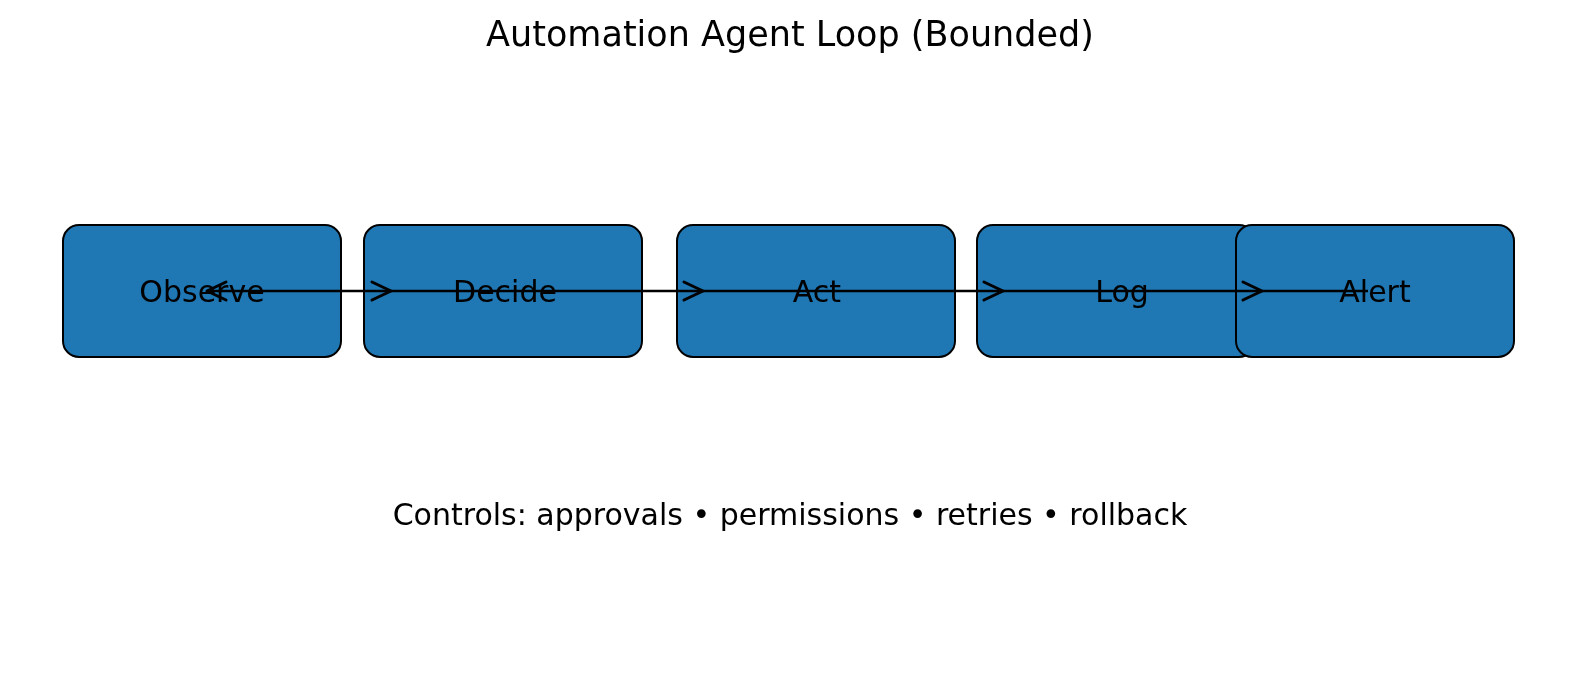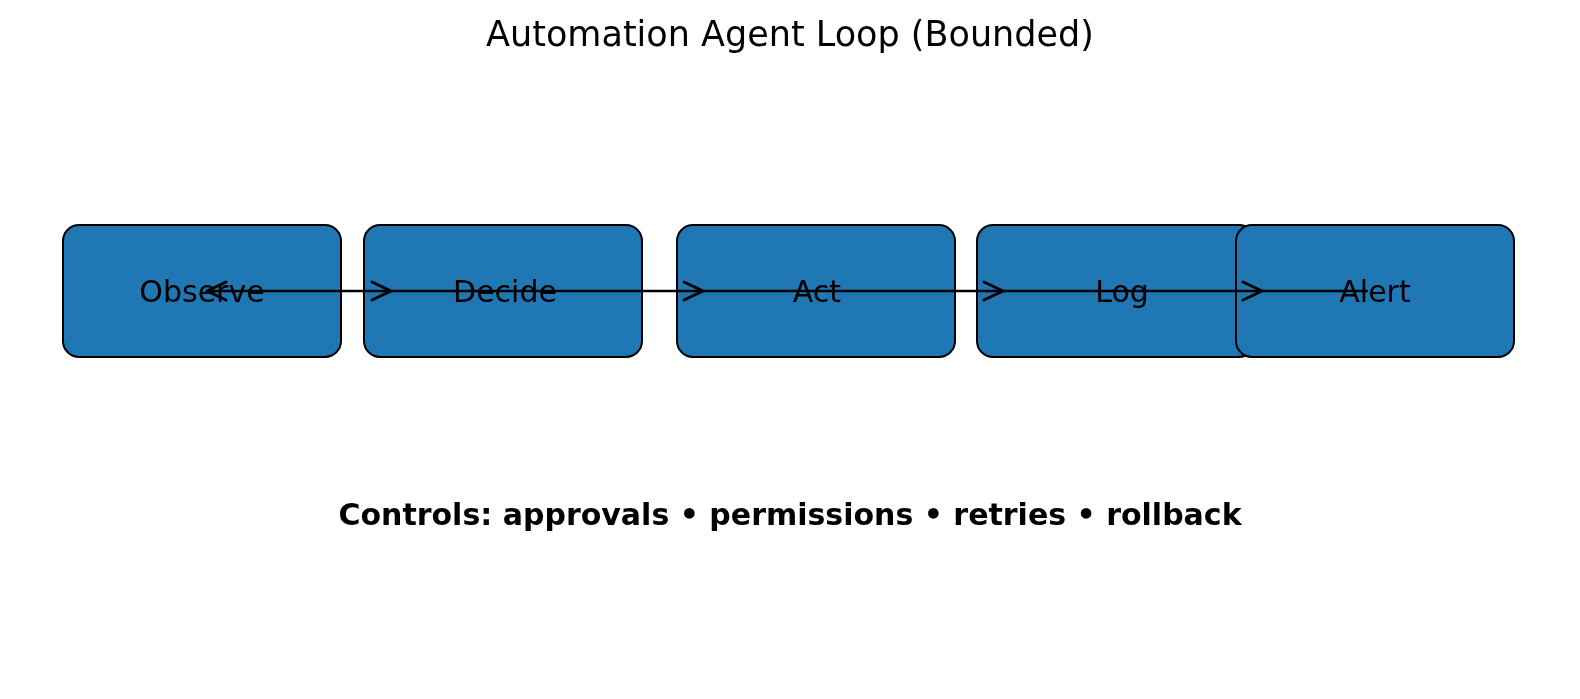--- a/index.html
+++ b/index.html
@@ -38,21 +38,20 @@
     fill: #000000;
   }
   .footer-text {
     position: absolute;
     top: 497px;
     left: 0;
     width: 1580px;
     text-align: center;
     font-size: 30px;
     color: #000000;
-    font-weight: bold;
   }
 </style>
 </head>
 <body>
 
 <div class="canvas">
 
   <div class="title">Automation Agent Loop (Bounded)</div>
 
   <svg class="diagram-svg" width="1580" height="699" viewBox="0 0 1580 699" xmlns="http://www.w3.org/2000/svg">

